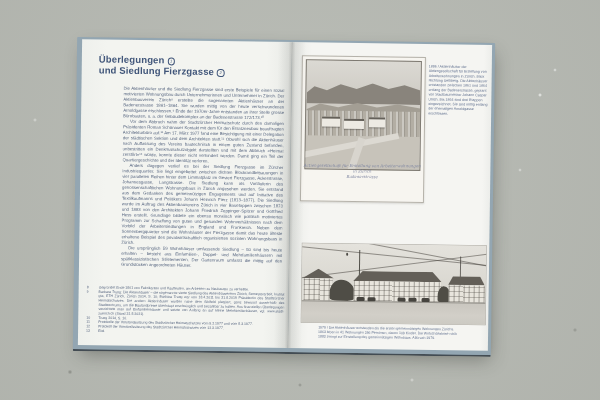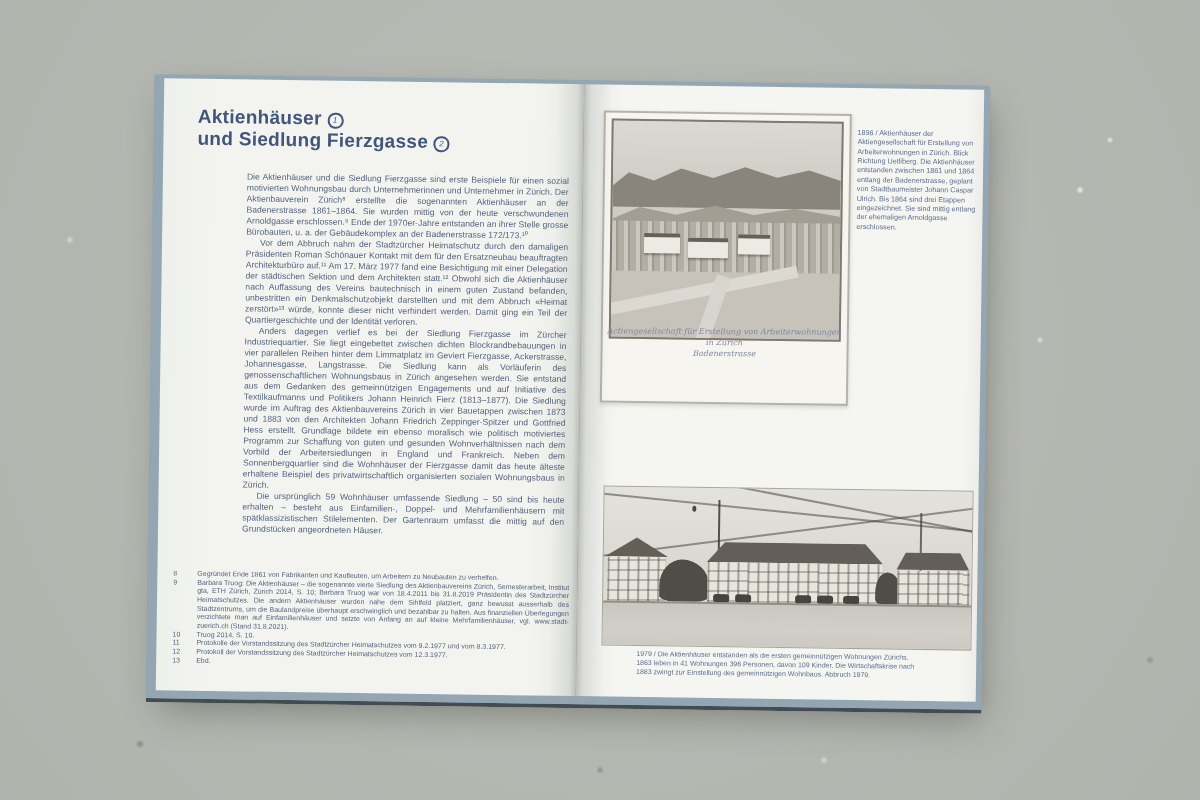--- a/index.html
+++ b/index.html
@@ -139,21 +139,21 @@
 </head>
 <body>
 
 <div class="scene">
   <div class="book">
     <div class="cover"></div>
     <div class="pages">
 
       <div class="page page-left">
         <h1 class="heading">
-          <span>Aktienhäuser</span><span class="hmark">
+          <span>Überlegungen</span><span class="hmark">
               <i>1</i>
             </span><br>
           <span>und Siedlung Fierzgasse</span><span class="hmark">
               <i>2</i>
             </span>
         </h1>
 
         <div class="bodycol">
           <div class="micro">
             <p>Die Aktienhäuser und die Siedlung Fierzgasse sind erste Beispiele für einen sozial motivierten Wohnungsbau durch Unternehmerinnen und Unternehmer in Zürich. Der Aktienbauverein Zürich⁸ erstellte die sogenannten Aktienhäuser an der Badenerstrasse 1861–1864. Sie wurden mittig von der heute verschwundenen Arnoldgasse erschlossen.⁹ Ende der 1970er-Jahre entstanden an ihrer Stelle grosse Bürobauten, u. a. der Gebäudekomplex an der Badenerstrasse 172/173.¹⁰</p>

